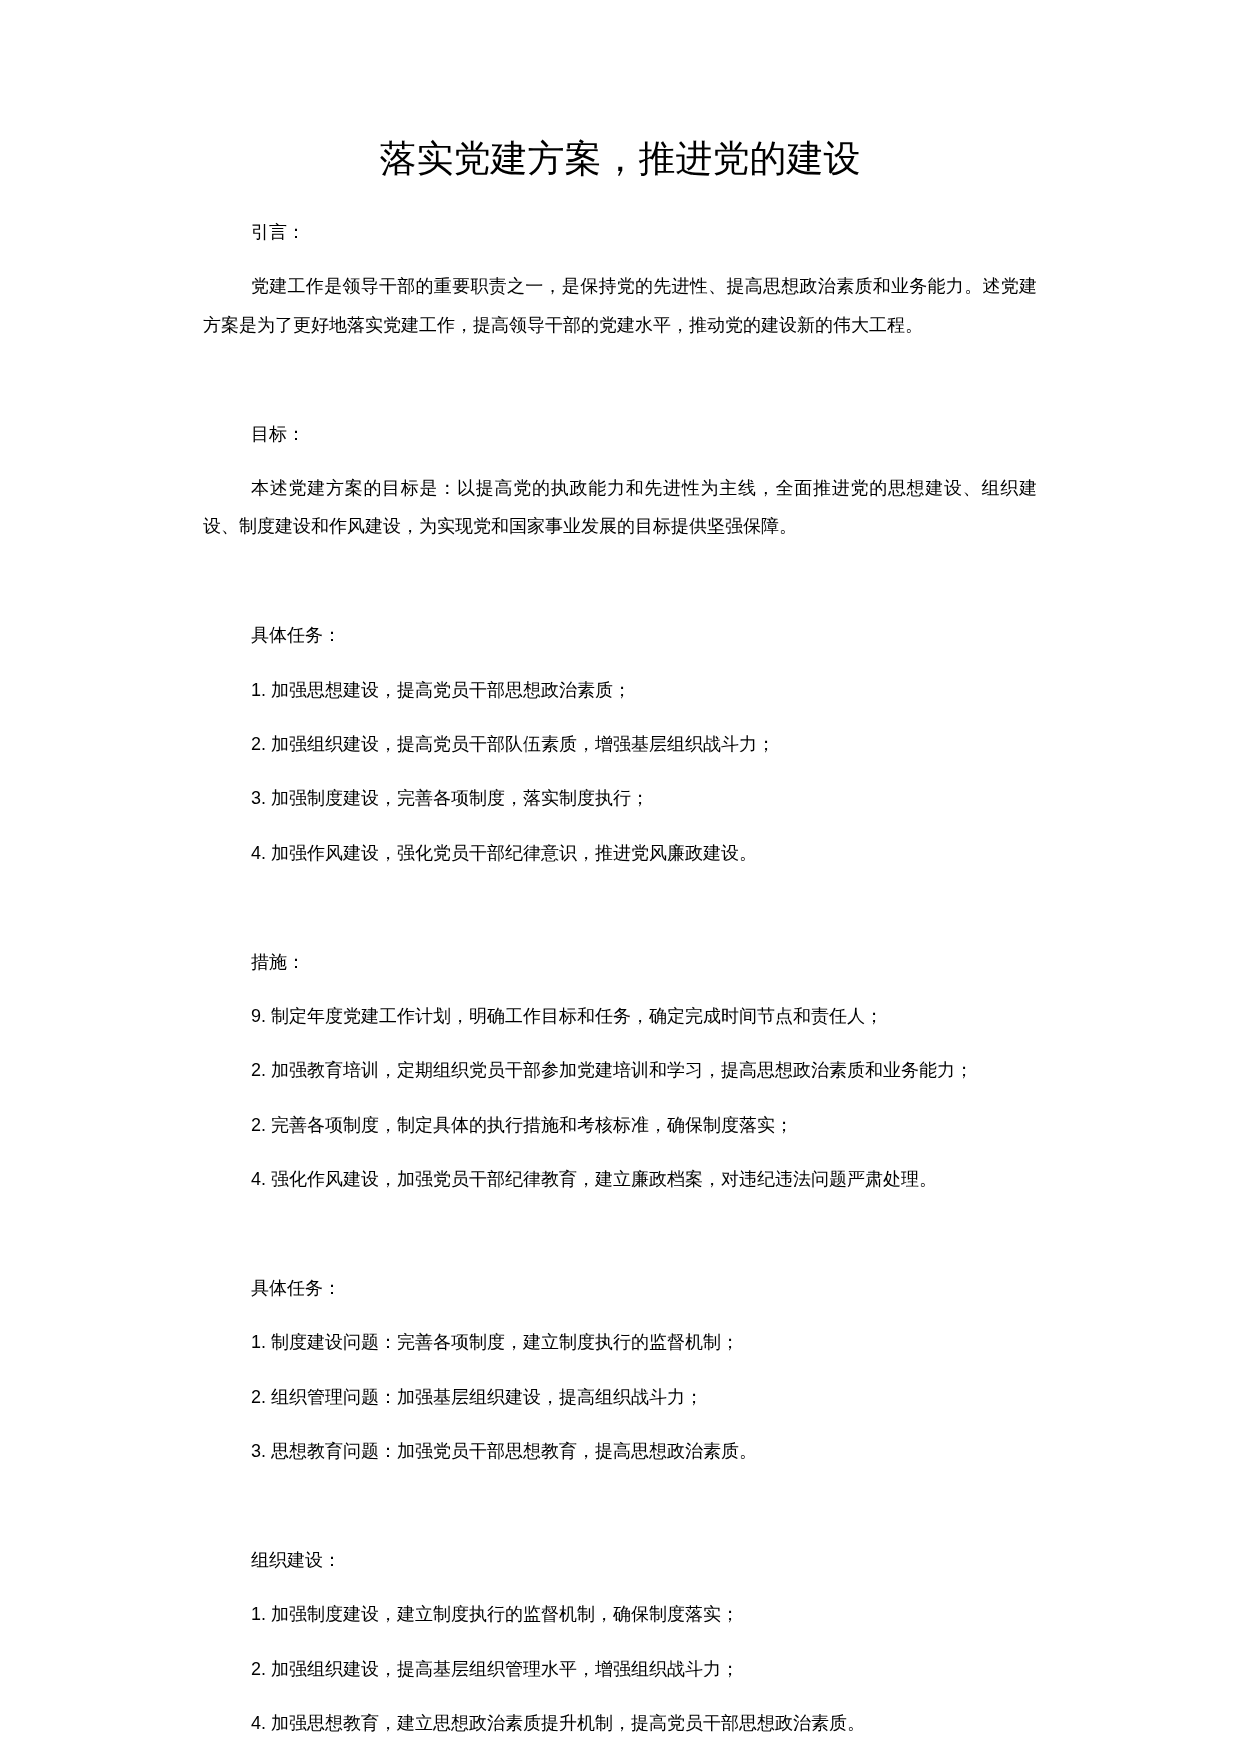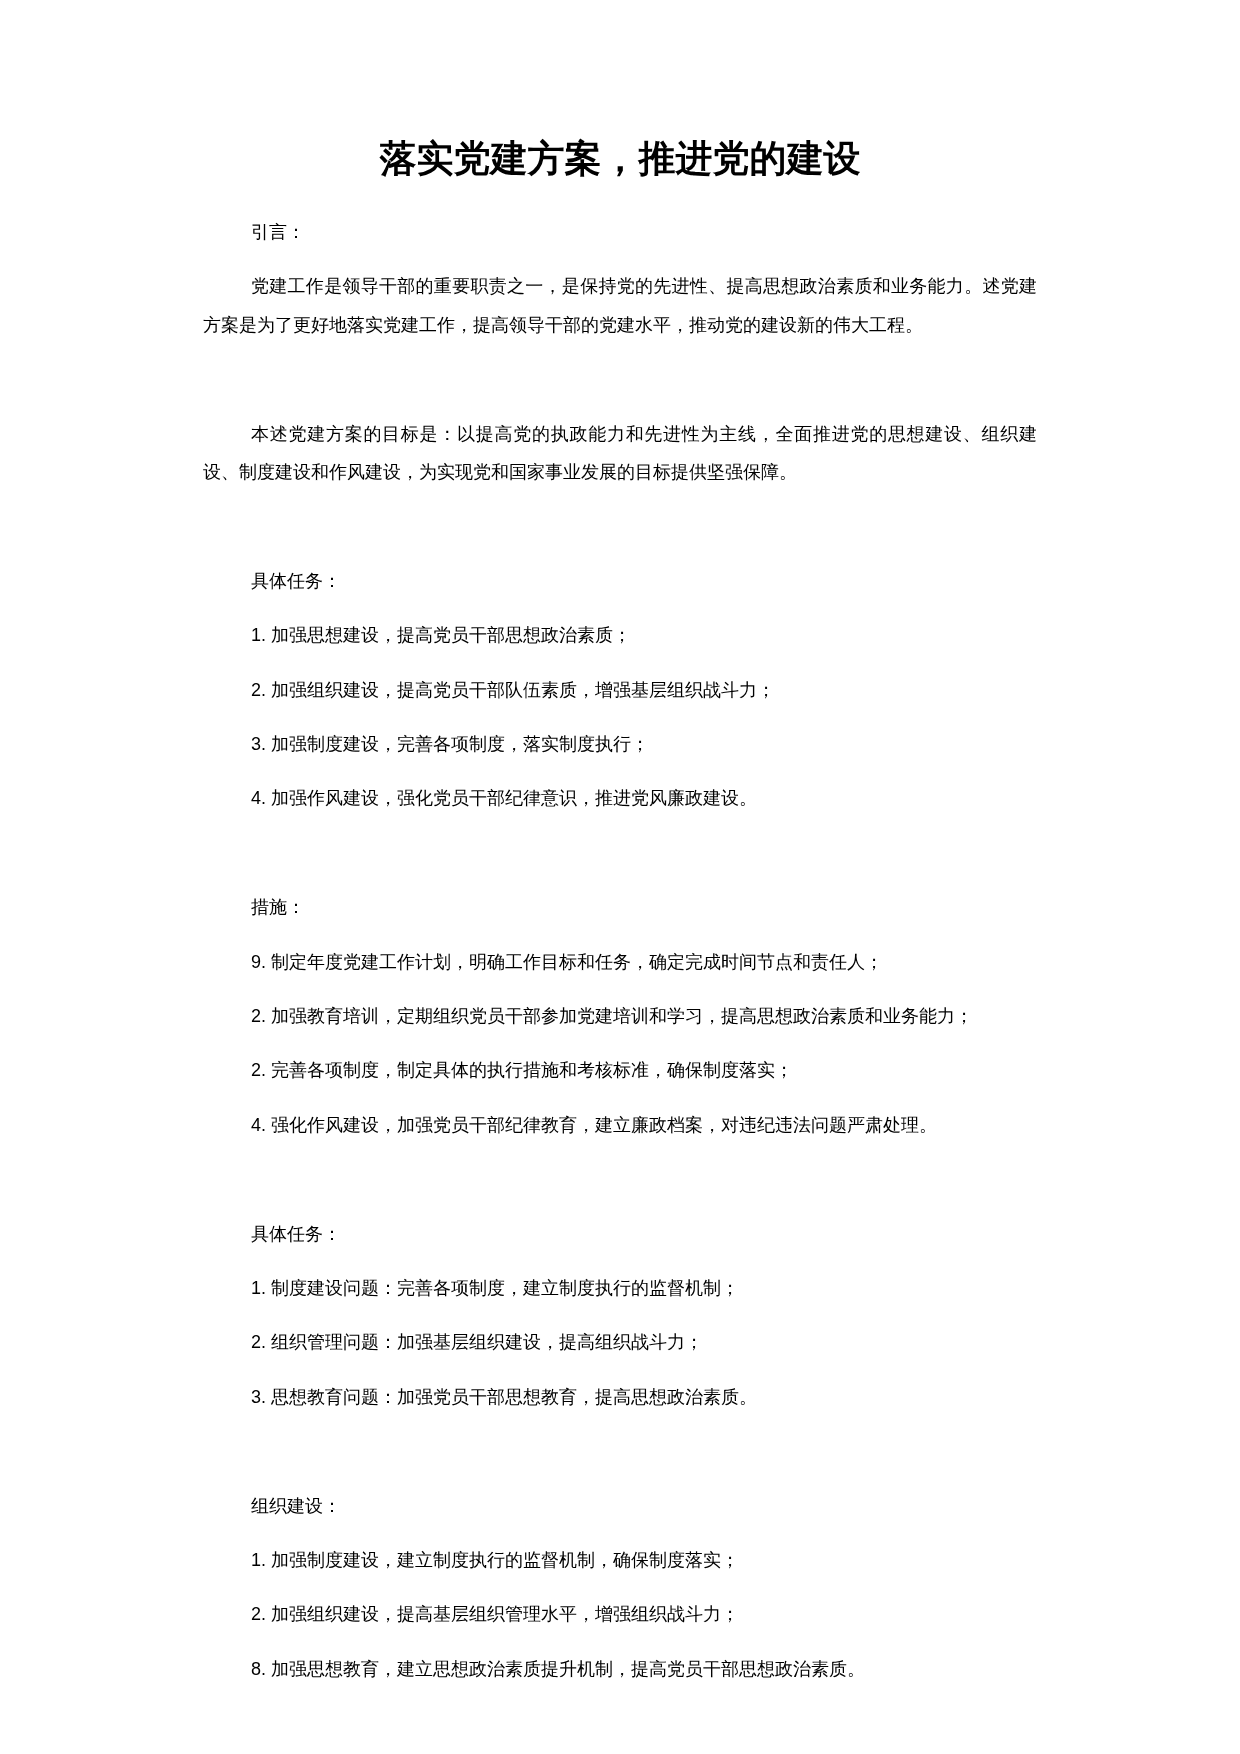--- a/index.html
+++ b/index.html
@@ -15,21 +15,21 @@
     box-sizing: border-box;
     padding: 131px 187px 0 187px;
     overflow: hidden;
     color: #000000;
     font-family: "Liberation Sans", "DejaVu Sans", sans-serif;
   }
   .doc-title {
     margin: 0 0 26px 0;
     font-size: 37px;
     line-height: 56px;
-    font-weight: 700;
+    font-weight: 400;
     text-align: center;
     white-space: nowrap;
   }
   .doc-body p {
     margin: 16px;
     font-size: 18px;
     line-height: 38.4px;
     text-indent: 48px;
     text-align: justify;
     word-break: break-all;
@@ -48,20 +48,21 @@
   <div class="doc-body">
 
     <section>
       <p>引言：</p>
       <p>党建工作是领导干部的重要职责之一，是保持党的先进性、提高思想政治素质和业务能力。述党建方案是为了更好地落实党建工作，提高领导干部的党建水平，推动党的建设新的伟大工程。</p>
     </section>
 
     <div class="blank-line"></div>
 
     <section>
+      <p>目标：</p>
       <p>本述党建方案的目标是：以提高党的执政能力和先进性为主线，全面推进党的思想建设、组织建设、制度建设和作风建设，为实现党和国家事业发展的目标提供坚强保障。</p>
     </section>
 
     <div class="blank-line"></div>
 
     <section>
       <p>具体任务：</p>
       <p>1. 加强思想建设，提高党员干部思想政治素质；</p>
       <p>2. 加强组织建设，提高党员干部队伍素质，增强基层组织战斗力；</p>
       <p>3. 加强制度建设，完善各项制度，落实制度执行；</p>
@@ -86,17 +87,17 @@
       <p>2. 组织管理问题：加强基层组织建设，提高组织战斗力；</p>
       <p>3. 思想教育问题：加强党员干部思想教育，提高思想政治素质。</p>
     </section>
 
     <div class="blank-line"></div>
 
     <section>
       <p>组织建设：</p>
       <p>1. 加强制度建设，建立制度执行的监督机制，确保制度落实；</p>
       <p>2. 加强组织建设，提高基层组织管理水平，增强组织战斗力；</p>
-      <p>8. 加强思想教育，建立思想政治素质提升机制，提高党员干部思想政治素质。</p>
+      <p>4. 加强思想教育，建立思想政治素质提升机制，提高党员干部思想政治素质。</p>
     </section>
 
   </div>
 </div>
 
 </body></html>

